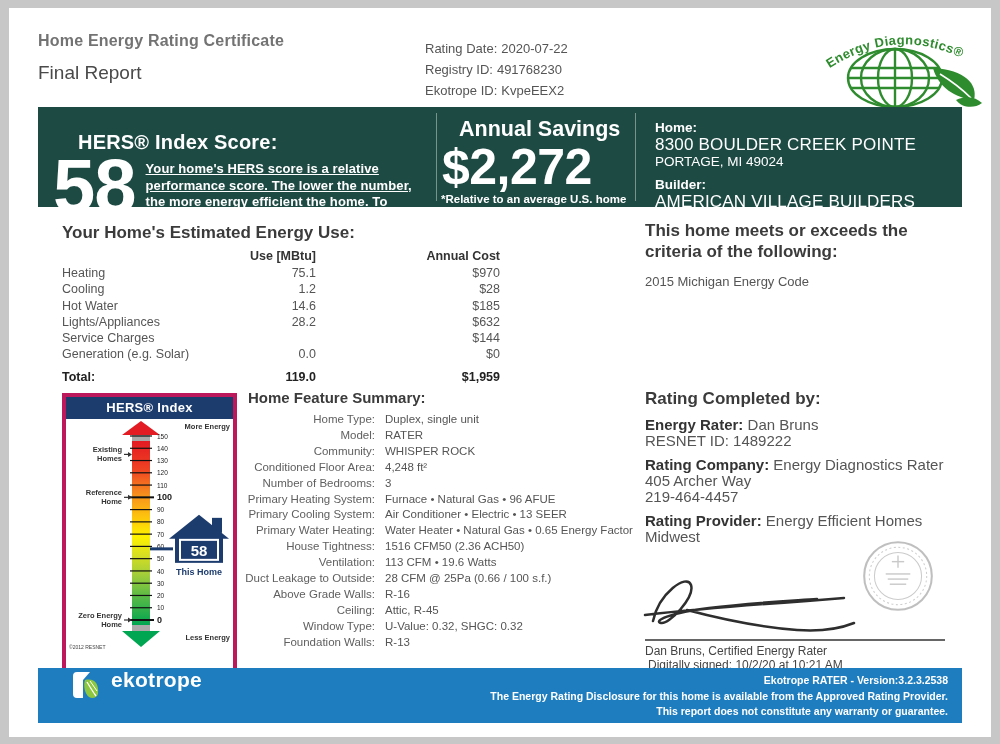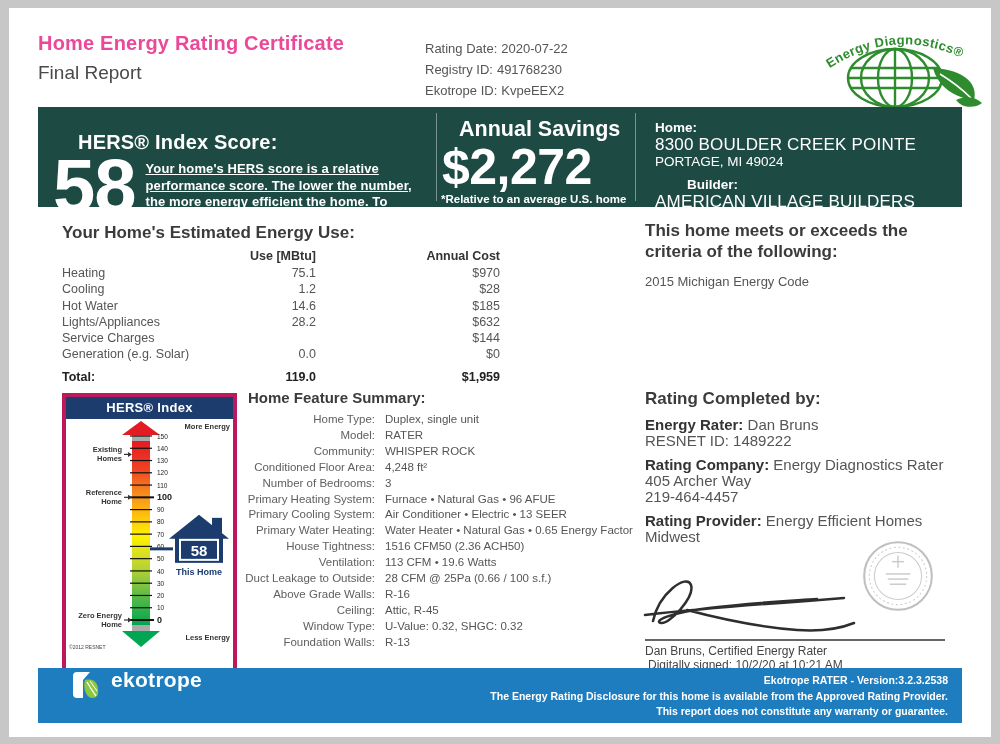--- a/index.html
+++ b/index.html
@@ -1,20 +1,20 @@
 <!DOCTYPE html>
 <html><head>
 <meta charset="utf-8">
 <style>
   html,body{margin:0;padding:0;}
   body{width:1000px;height:744px;background:#c7c7c7;font-family:"Liberation Sans",sans-serif;position:relative;overflow:hidden;}
   .page{position:absolute;left:9px;top:8px;right:9px;bottom:7px;background:#fff;}
 
   
-  .hdr-title{position:absolute;left:29px;top:24px;font-size:20px;font-weight:bold;color:#ec4899;letter-spacing:.2px;}
+  .hdr-title{position:absolute;left:29px;top:24px;font-size:16px;font-weight:bold;color:#737373;letter-spacing:.2px;}
   .hdr-sub{position:absolute;left:29px;top:54px;font-size:19px;color:#4a4a4a;}
   .hdr-meta{position:absolute;left:416px;top:30px;font-size:13px;color:#555;line-height:21px;}
   .hdr-meta span{margin-right:4px;}
   .hdr-logo{position:absolute;left:806px;top:4px;width:170px;height:98px;}
 
   
   .banner{position:absolute;left:29px;top:99px;width:924px;height:100px;background:#1e4a44;display:flex;color:#fff;}
   .b-div{width:1px;background:rgba(255,255,255,.4);margin:6px 0;}
   .b-hers{width:398px;padding-top:24px;}
   .b-heading{margin-left:40px;font-size:20px;font-weight:bold;letter-spacing:.2px;}
@@ -22,21 +22,21 @@
   .b-score{font-size:76px;font-weight:bold;line-height:64px;letter-spacing:-1px;}
   .b-desc{margin:7px 0 0 10px;width:274px;font-size:13px;font-weight:bold;line-height:16.5px;letter-spacing:.1px;text-decoration:underline;}
   .b-savings{width:198px;padding-top:10px;}
   .b-sav-head{margin-left:22px;font-size:21.5px;font-weight:bold;}
   .b-amount{margin-left:5px;font-size:50px;font-weight:bold;line-height:50px;letter-spacing:-.5px;}
   .b-note{margin-left:4px;margin-top:1px;font-size:11.5px;font-weight:bold;}
   .b-home{flex:1;padding-left:19px;padding-top:13px;}
   .b-sub{font-size:13.5px;font-weight:bold;line-height:15px;}
   .b-addr1{font-size:17px;line-height:19px;letter-spacing:.2px;}
   .b-addr2{font-size:13.5px;line-height:16px;}
-  .mt7{margin-top:7px;margin-left:32px;}
+  .mt7{margin-top:7px;}
 
   
   .energy{position:absolute;left:53px;top:215px;width:450px;}
   .energy h2{margin:0;font-size:17px;font-weight:bold;color:#3b3b3b;}
   .etable{margin-top:5px;width:438px;}
   .erow{display:grid;grid-template-columns:160px 94px 184px;font-size:12.5px;color:#555;line-height:16.3px;}
   .erow .c-use,.erow .c-cost,.ehead .c-use,.ehead .c-cost{text-align:right;}
   .ehead{display:grid;grid-template-columns:160px 94px 184px;font-size:12.5px;font-weight:bold;color:#333;line-height:17px;}
   .erow.total{font-weight:bold;color:#222;margin-top:6px;}
   .criteria{position:absolute;left:636px;top:212px;width:322px;}

